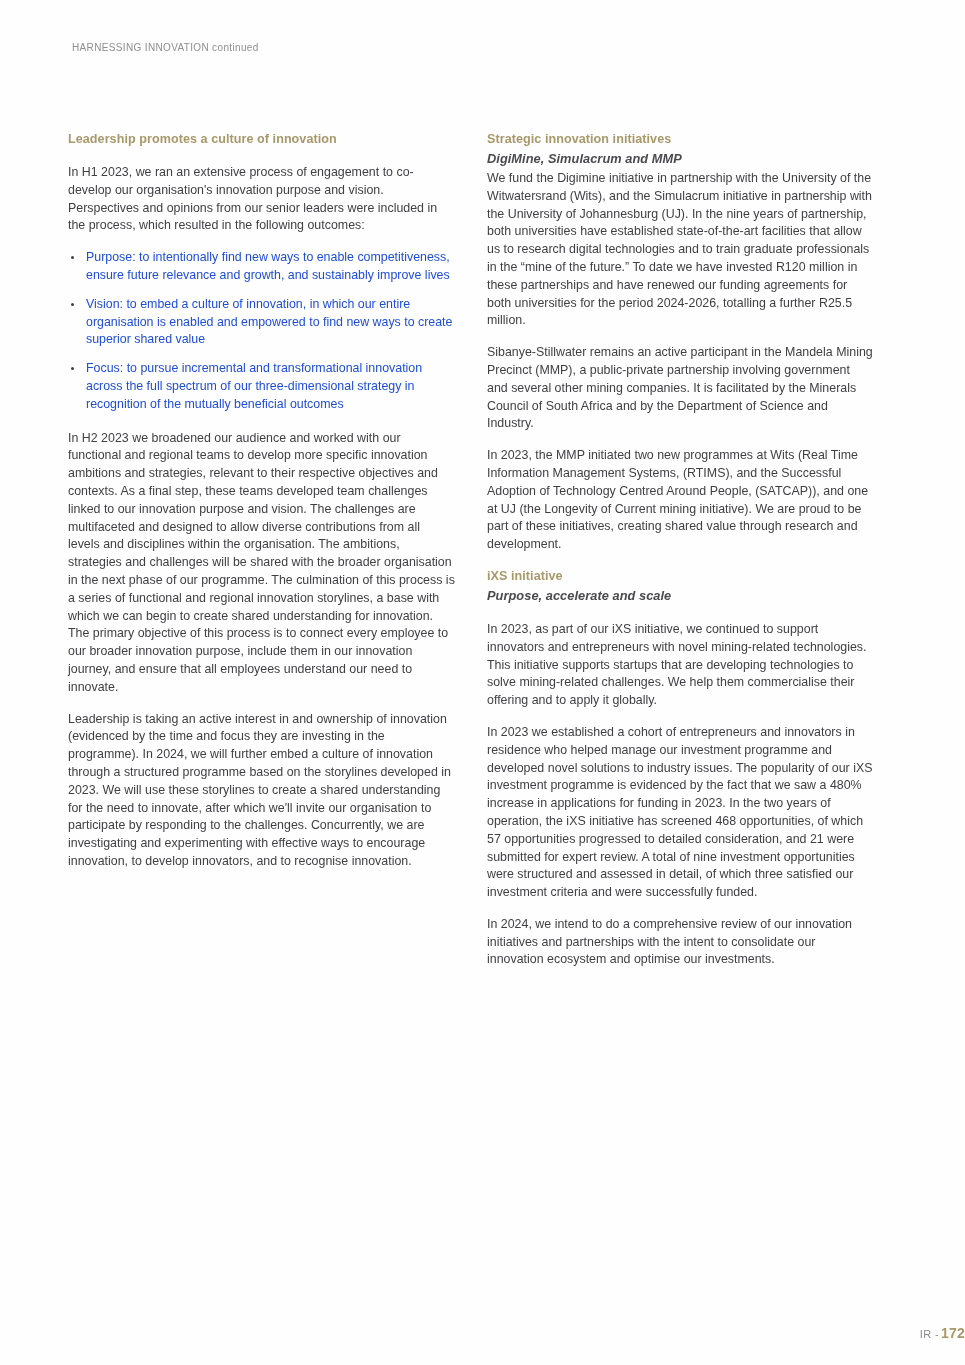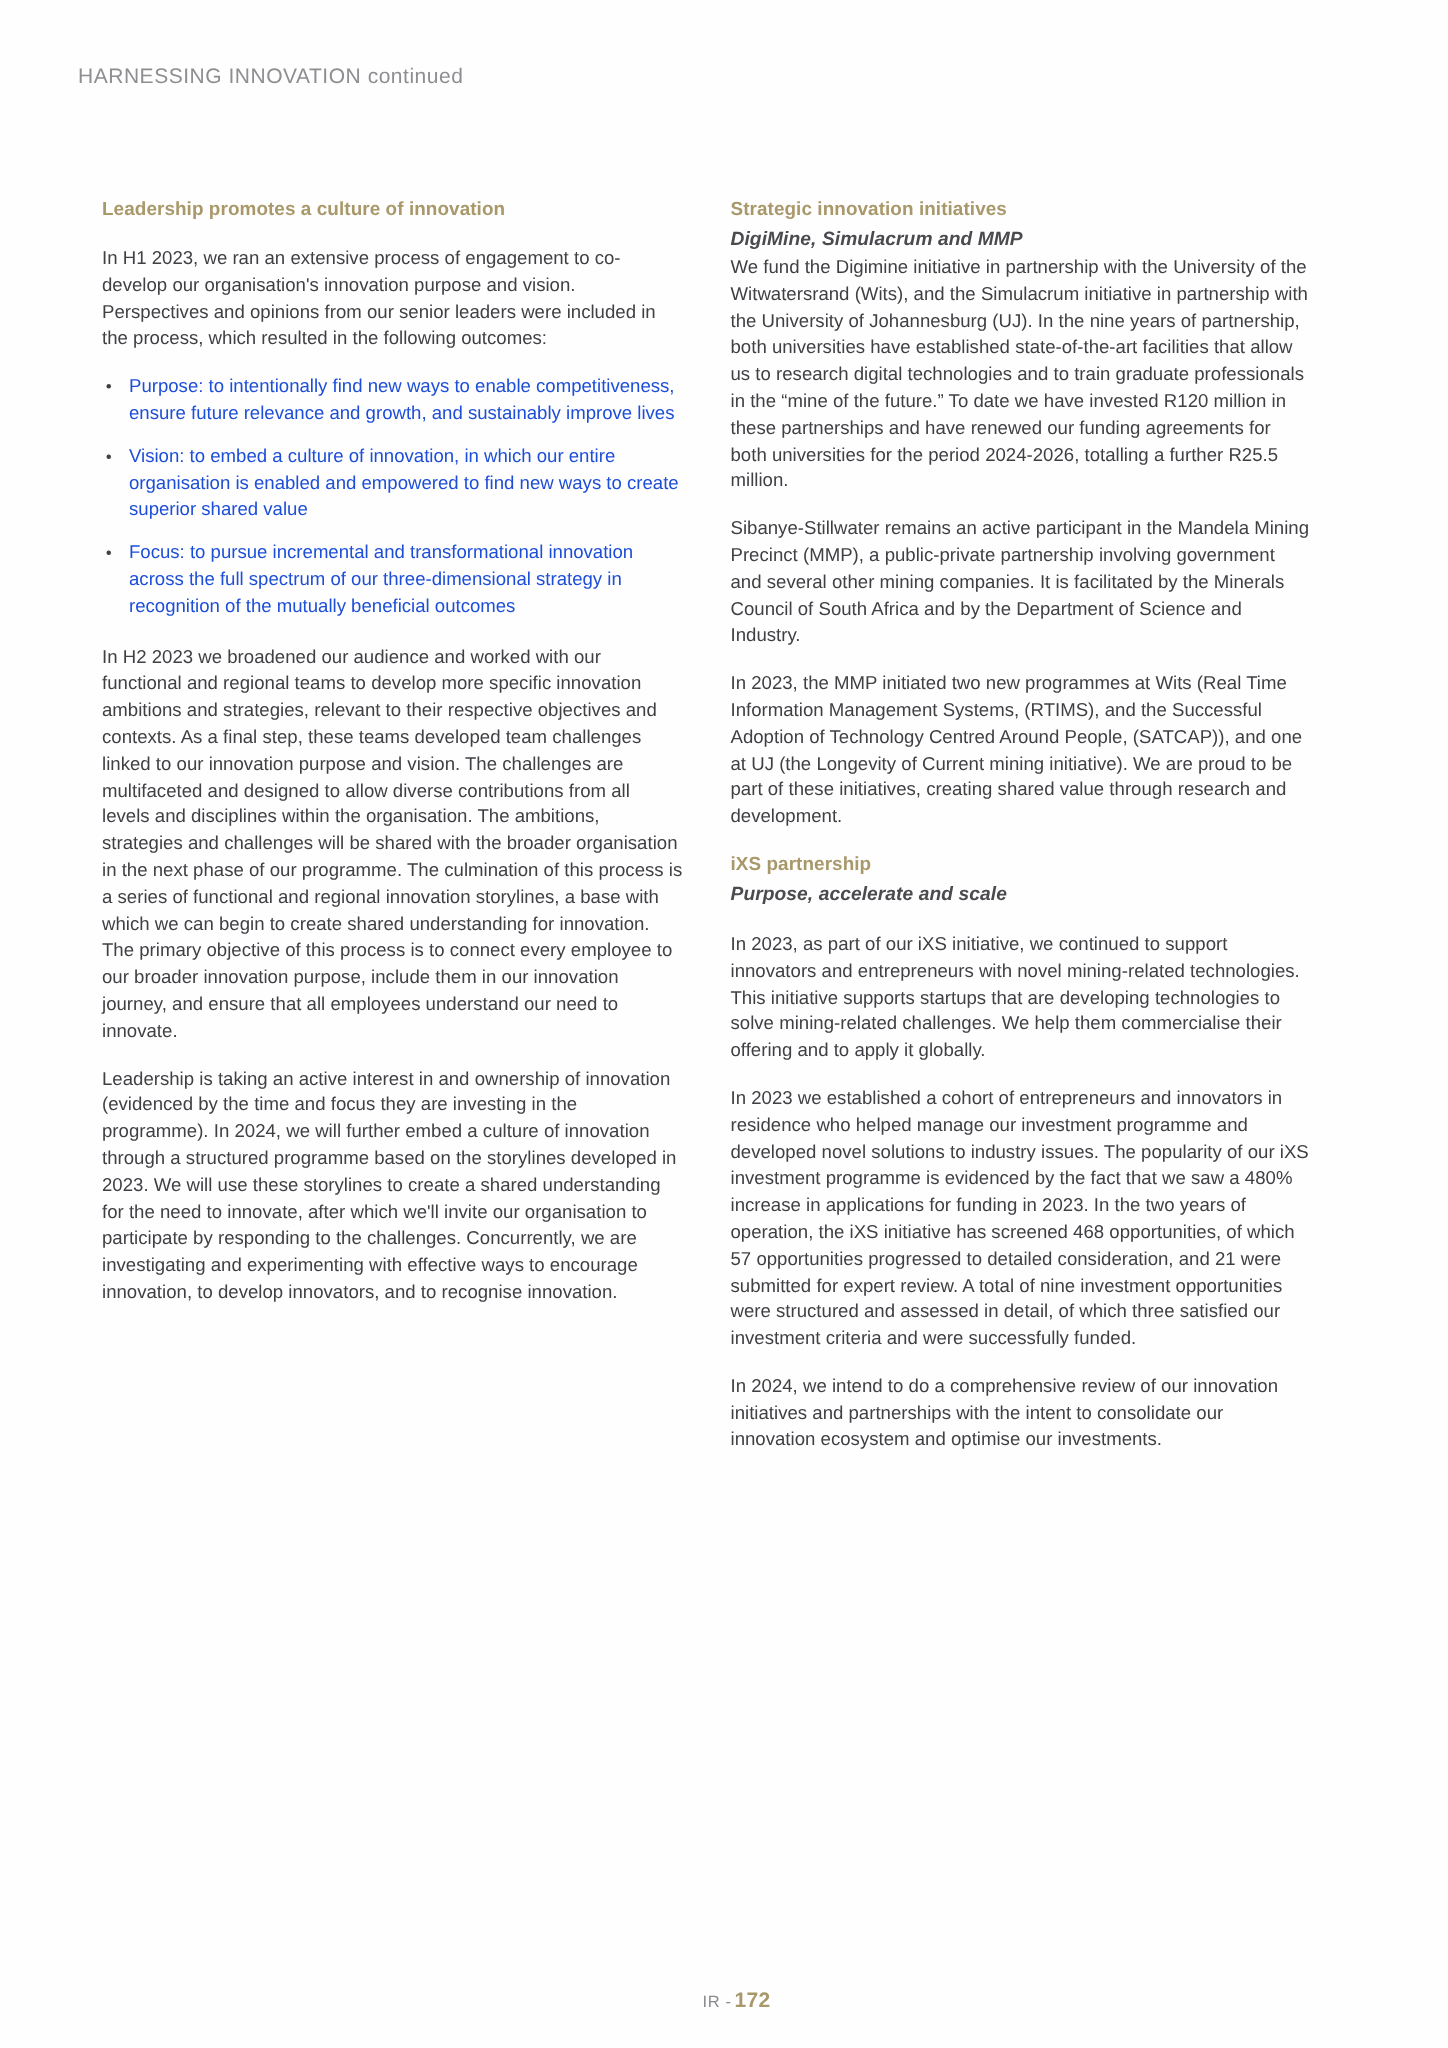--- a/index.html
+++ b/index.html
@@ -19,22 +19,22 @@
   .page {
     position: absolute;
     inset: 0;
     background: #fefefe;
   }
 
   
   .running-header {
     position: absolute;
     top: 42px;
-    left: 52px;
-    font-size: 14px;
+    left: 72px;
+    font-size: 10px;
     letter-spacing: 0.35px;
     color: #8e8e92;
     white-space: nowrap;
   }
 
   
   .columns {
     position: absolute;
     top: 131px;
     left: 68px;
@@ -99,21 +99,21 @@
     background: #3f3f44;
     border-radius: 50%;
   }
 
   
   .footer {
     position: absolute;
     left: 17px;
     right: 0;
     top: 1325px;
-    text-align: center;
+    text-align: right;
     font-size: 11px;
   }
   .footer .f-label {
     color: #8a8a8e;
     letter-spacing: 0.4px;
   }
   .footer .f-page {
     color: #a8986a;
     font-weight: bold;
     font-size: 14px;
@@ -165,21 +165,21 @@
 
       <h3 class="sub-head">DigiMine, Simulacrum and MMP</h3>
 
 
       <p class="body-text">We fund the Digimine initiative in partnership with the University of the Witwatersrand (Wits), and the Simulacrum initiative in partnership with the University of Johannesburg (UJ). In the nine years of partnership, both universities have established state-of-the-art facilities that allow us to research digital technologies and to train graduate professionals in the “mine of the future.” To date we have invested R120 million in these partnerships and have renewed our funding agreements for both universities for the period 2024-2026, totalling a further R25.5 million.</p>
 
       <p class="body-text">Sibanye-Stillwater remains an active participant in the Mandela Mining Precinct (MMP), a public-private partnership involving government and several other mining companies. It is facilitated by the Minerals Council of South Africa and by the Department of Science and Industry.</p>
 
       <p class="body-text">In 2023, the MMP initiated two new programmes at Wits (Real Time Information Management Systems, (RTIMS), and the Successful Adoption of Technology Centred Around People, (SATCAP)), and one at UJ (the Longevity of Current mining initiative). We are proud to be part of these initiatives, creating shared value through research and development.</p>
 
-      <h2 class="section-head">iXS partnership</h2>
+      <h2 class="section-head">iXS initiative</h2>
 
       <h3 class="sub-head">Purpose, accelerate and scale</h3>
 
       <p class="body-text after-head">In 2023, as part of our iXS initiative, we continued to support innovators and entrepreneurs with novel mining-related technologies. This initiative supports startups that are developing technologies to solve mining-related challenges. We help them commercialise their offering and to apply it globally.</p>
 
       <p class="body-text">In 2023 we established a cohort of entrepreneurs and innovators in residence who helped manage our investment programme and developed novel solutions to industry issues. The popularity of our iXS investment programme is evidenced by the fact that we saw a 480% increase in applications for funding in 2023. In the two years of operation, the iXS initiative has screened 468 opportunities, of which 57 opportunities progressed to detailed consideration, and 21 were submitted for expert review. A total of nine investment opportunities were structured and assessed in detail, of which three satisfied our investment criteria and were successfully funded.</p>
 
       <p class="body-text">In 2024, we intend to do a comprehensive review of our innovation initiatives and partnerships with the intent to consolidate our innovation ecosystem and optimise our investments.</p>
 
     </div>

